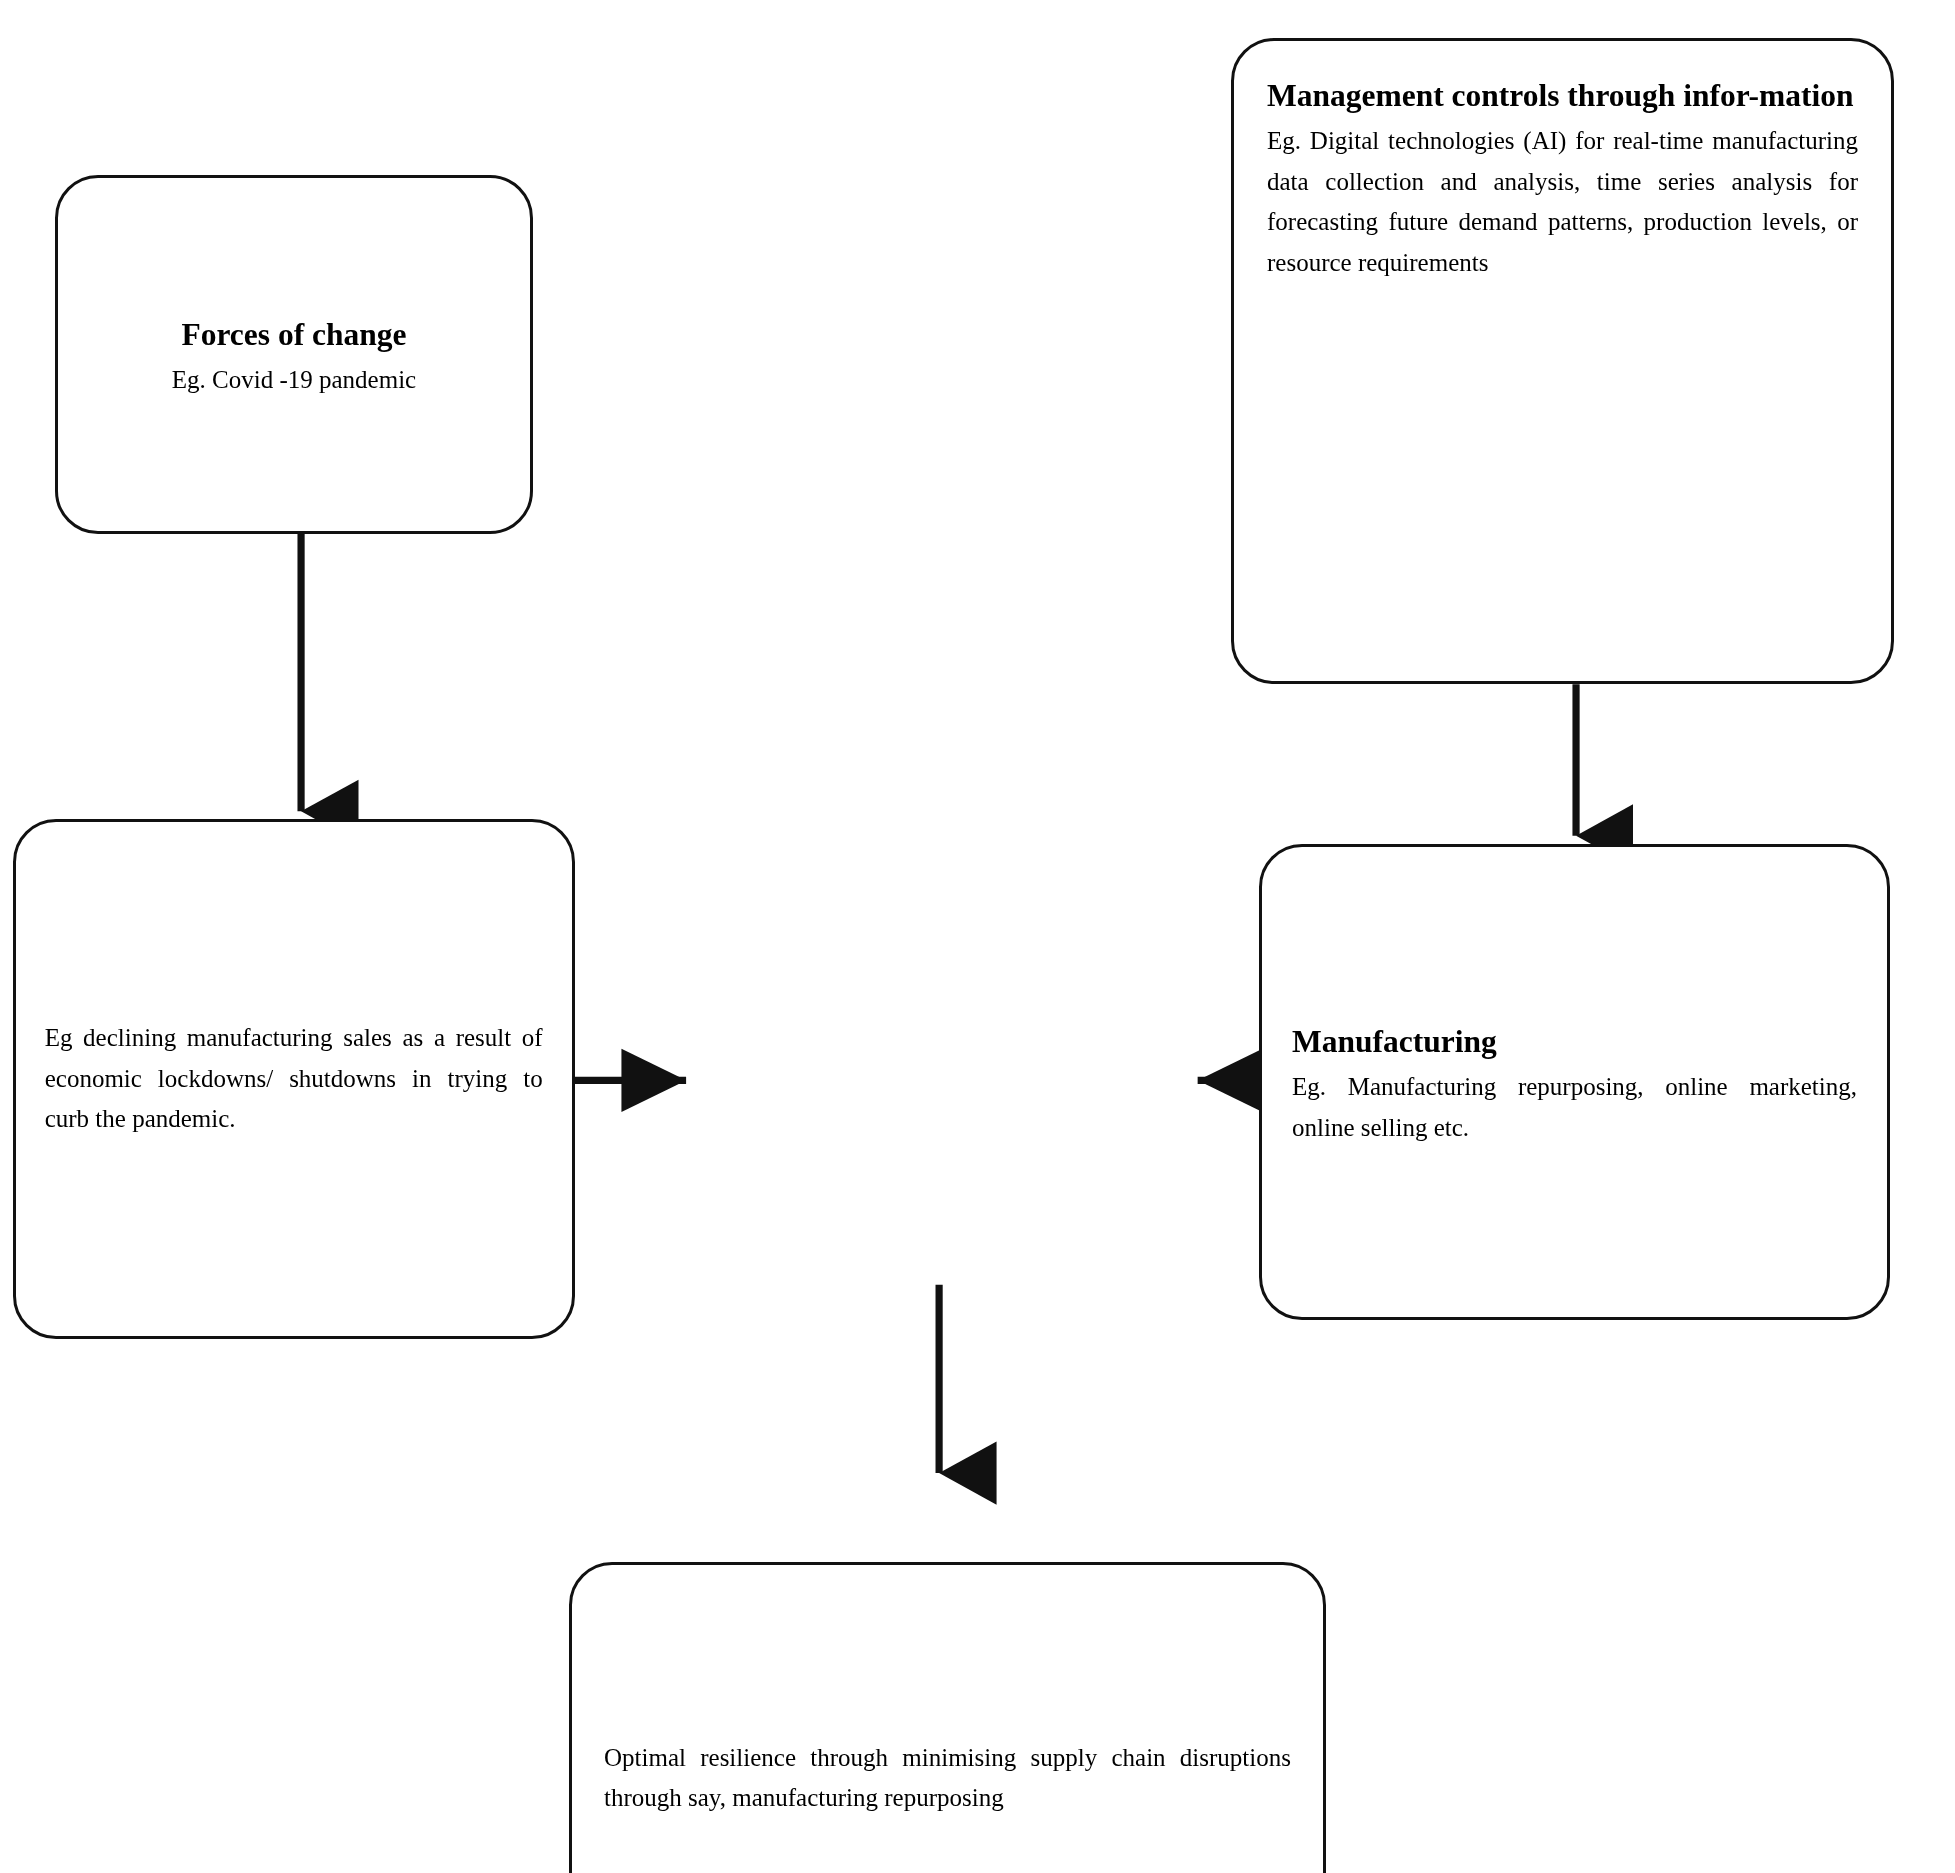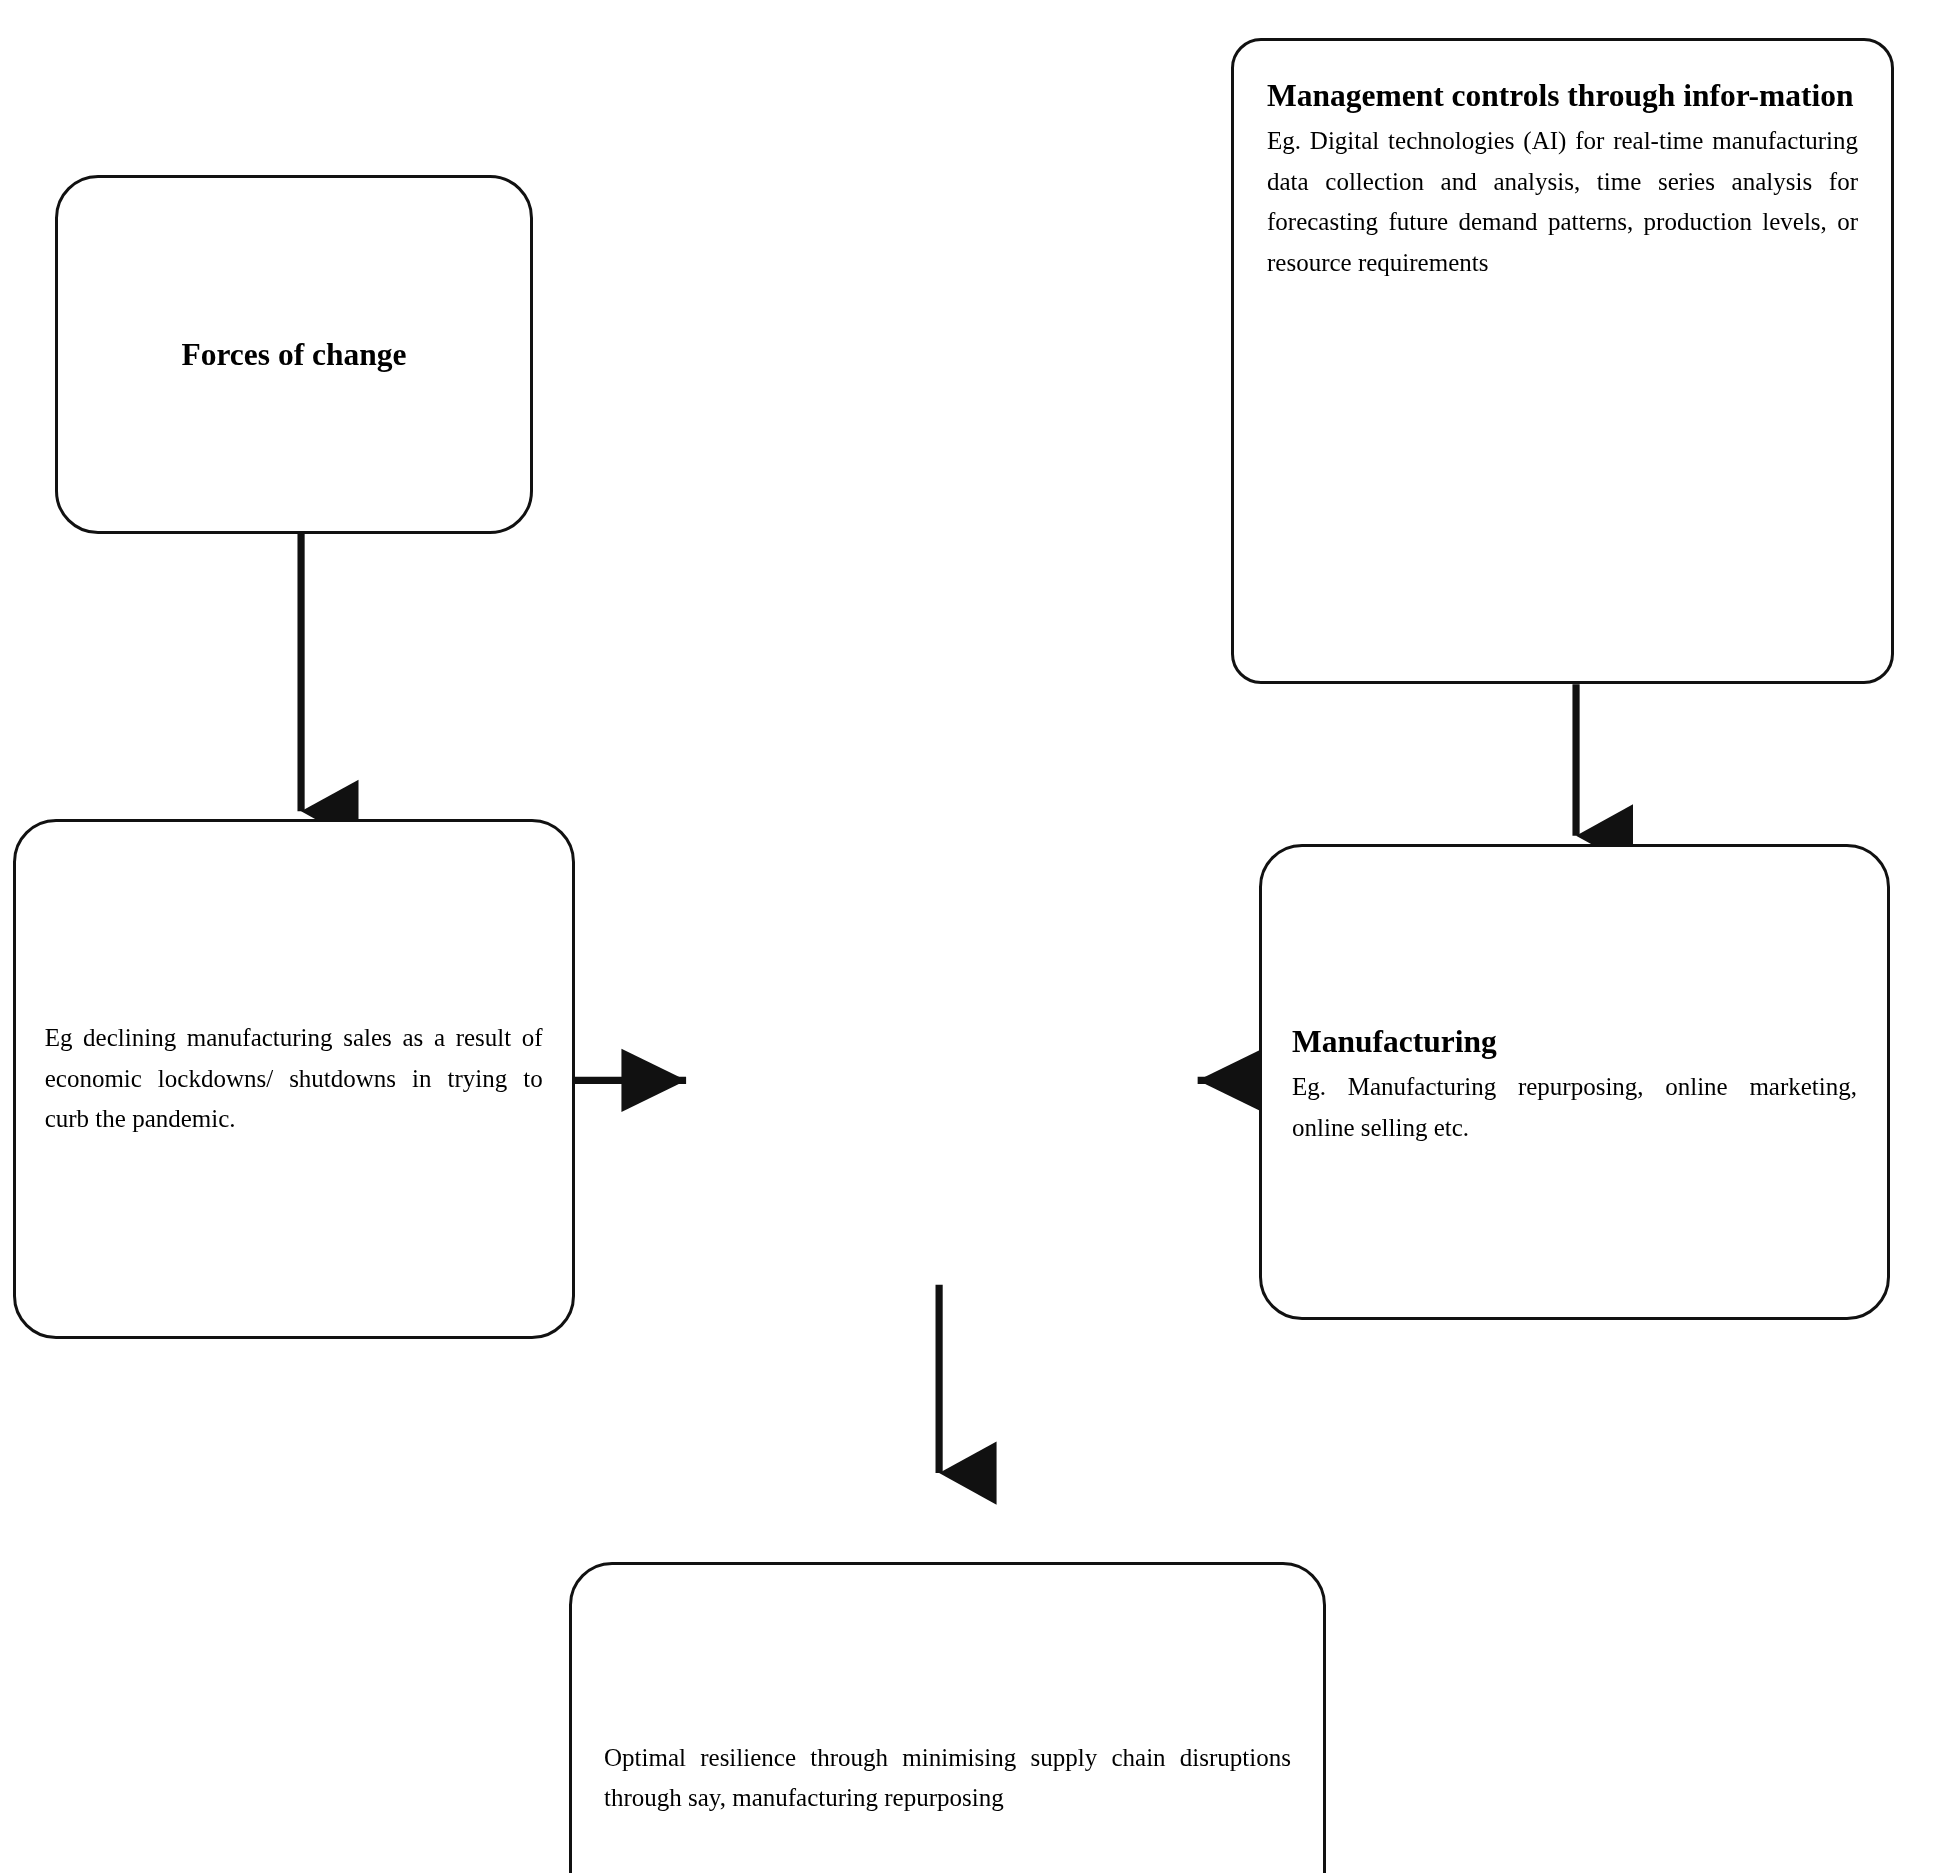--- a/index.html
+++ b/index.html
@@ -45,21 +45,21 @@
   .just { text-align: justify; text-justify: inter-word; }
   .ctr  { text-align: center; }
   .lft  { text-align: left; }
 
   
   #node-forces { left: 55px; top: 175px; width: 478px; height: 359px; }
   #node-forces .inner { padding: 0 22px; }
 
   
   #node-mgmt { left: 1231px; top: 38px; width: 663px; height: 646px;
-               justify-content: flex-start; border-radius: 30px; }
+               justify-content: flex-start; }
   #node-mgmt .inner { padding: 29px 33px 0 33px; }
 
   
   #node-vuln { left: 12.7px; top: 819px; width: 562px; height: 520px; }
   #node-vuln .inner { padding: 0 29px; }
 
   
   #node-balance { left: 696px; top: 876px; width: 492px; height: 409px; }
 
   
@@ -103,20 +103,21 @@
     <line x1="1040" y1="1955" x2="1242" y2="1955" stroke="#111111" stroke-width="13" marker-end="url(#ah-right)"></line>
 
     <line x1="2278" y1="1955" x2="2168" y2="1955" stroke="#111111" stroke-width="13" marker-end="url(#ah-left)"></line>
 
     <line x1="1700" y1="2325" x2="1700" y2="2666" stroke="#111111" stroke-width="13" marker-end="url(#ah-down)"></line>
   </svg>
 
   <div class="node" id="node-forces">
     <div class="inner">
       <p class="ttl ctr">Forces of change</p>
+      <p class="bdy ctr">Eg. Covid -19 pandemic</p>
     </div>
   </div>
 
   <div class="node" id="node-mgmt">
     <div class="inner">
       <p class="ttl just">Management controls through infor-mation</p>
       <p class="bdy just">Eg. Digital technologies (AI) for real-time manufacturing data collection and analysis, time series analysis for forecasting future demand patterns, production levels, or resource requirements</p>
     </div>
   </div>
 

